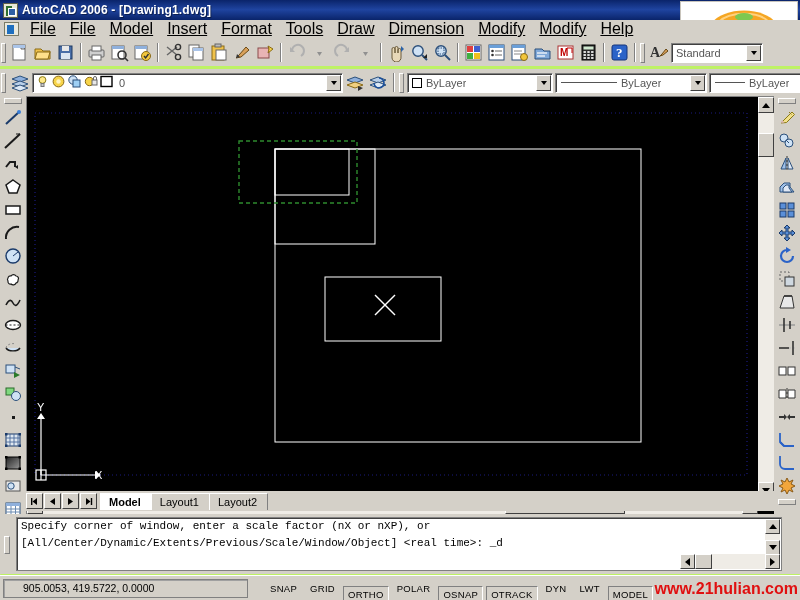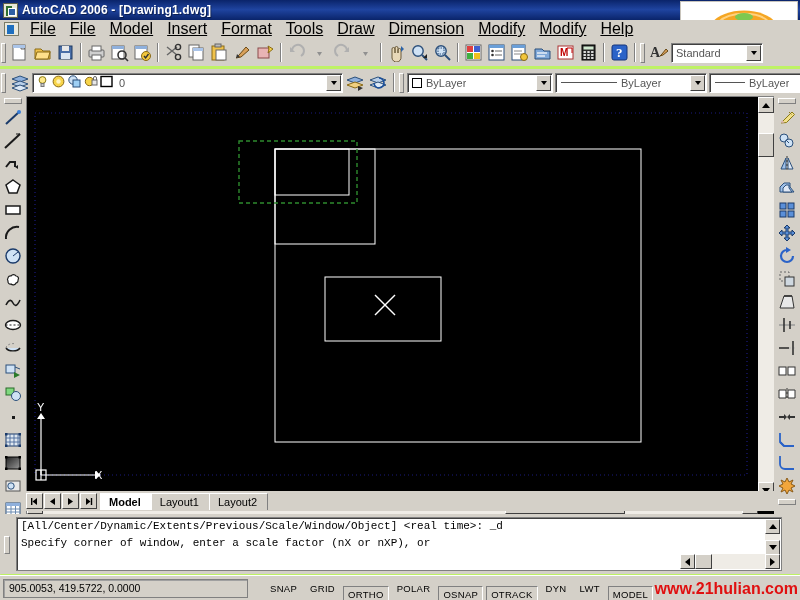--- a/index.html
+++ b/index.html
@@ -180,21 +180,21 @@
 
   
   #statusbar {
     position:absolute; left:0; top:575px; width:800px; height:25px;
     background:#d4d0c8; display:flex; align-items:center;
     border-top:1px solid #fff;
   }
   .coordbox {
     width:245px; height:19px; margin-left:3px;
     border:1px solid #808080; box-shadow: inset 1px 1px 0 #a0a0a0;
-    background:#d4d0c8; display:flex; align-items:center; padding-left:5px;
+    background:#d4d0c8; display:flex; align-items:center; padding-left:19px;
     font-size:10.5px; color:#000; font-family:"Liberation Sans", sans-serif;
   }
   .stbtn {
     height:17px; margin-left:3px; padding:0 4px;
     font-size:9.5px; font-family:"Liberation Sans", sans-serif;
     display:flex;align-items:center;justify-content:center; color:#000;
     background:#d4d0c8; letter-spacing:0.3px;
   }
   .stbtn.sunken { border:1px solid #808080; border-right-color:#fff; border-bottom-color:#fff;margin-top:12px; }
   .stbtn.flat { border:1px solid transparent; }
@@ -896,22 +896,22 @@
       <span>Layout1</span>
     </div>
     <div class="tab">
       <span>Layout2</span>
     </div>
   </div>
 
   <div id="cmdwin">
     <div class="vgrip" style="position:absolute;left:4px;top:20px;width:6px;height:18px;"></div>
     <div id="cmdinner">
+      <div class="cmdline">Specify corner of window, enter a scale factor (nX or nXP), or</div>
       <div class="cmdline">[All/Center/Dynamic/Extents/Previous/Scale/Window/Object] &lt;real time&gt;: _d</div>
-      <div class="cmdline">Specify corner of window, enter a scale factor (nX or nXP), or</div>
 
       <div id="cmdvs">
         <div class="sbtrack" style="left:0;top:15px;width:15px;height:6px;"></div>
         <div class="sbbtn" style="left:0;top:0;width:15px;height:15px;">
             <span class="tri up"></span>
           </div>
         <div class="sbbtn" style="left:0;top:21px;width:15px;height:15px;">
             <span class="tri down"></span>
           </div>
       </div>

